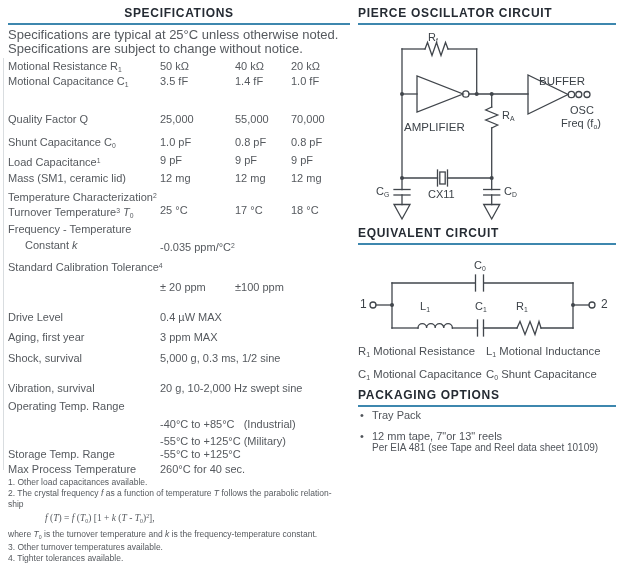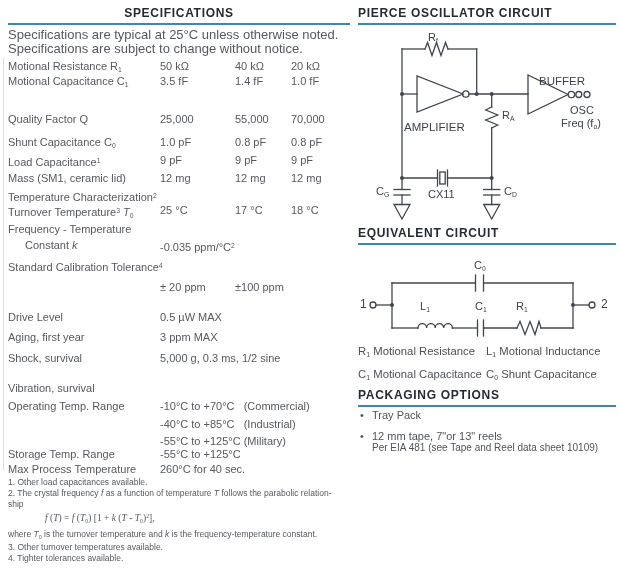--- a/index.html
+++ b/index.html
@@ -125,36 +125,36 @@
     <div class="spec-row" style="margin-top: 4px;">
       <span class="spec-label">Standard Calibration Tolerance<sup>4</sup></span>
     </div>
     <div class="spec-row" style="margin-top: 6px;">
       <span class="spec-label"></span>
       <span class="spec-val c0">± 20 ppm</span>
       <span class="spec-val c1">±100 ppm</span>
     </div>
     <div class="spec-row" style="margin-top: 14px;">
       <span class="spec-label">Drive Level</span>
-      <span class="spec-val wide">0.5 µW MAX</span>
+      <span class="spec-val wide">0.4 µW MAX</span>
     </div>
     <div class="spec-row" style="margin-top: 4px;">
       <span class="spec-label">Aging, first year</span>
       <span class="spec-val wide">3 ppm MAX</span>
     </div>
     <div class="spec-row" style="margin-top: 5px;">
       <span class="spec-label">Shock, survival</span>
       <span class="spec-val wide">5,000 g, 0.3 ms, 1/2 sine</span>
     </div>
     <div class="spec-row" style="margin-top: 14px;">
       <span class="spec-label">Vibration, survival</span>
+      <span class="spec-val wide">20 g, 10-2,000 Hz swept sine</span>
     </div>
     <div class="spec-row" style="margin-top: 2px;">
       <span class="spec-label">Operating Temp. Range</span>
-      <span class="spec-val wide">-10°C to +70°C   (Commercial)</span>
     </div>
     <div class="spec-row" style="margin-top: 2px;">
       <span class="spec-label"></span>
       <span class="spec-val wide">-40°C to +85°C   (Industrial)</span>
     </div>
     <div class="spec-row" style="margin-top: 1px;">
       <span class="spec-label"></span>
       <span class="spec-val wide">-55°C to +125°C (Military)</span>
     </div>
     <div class="spec-row" style="margin-top: -3px;">

